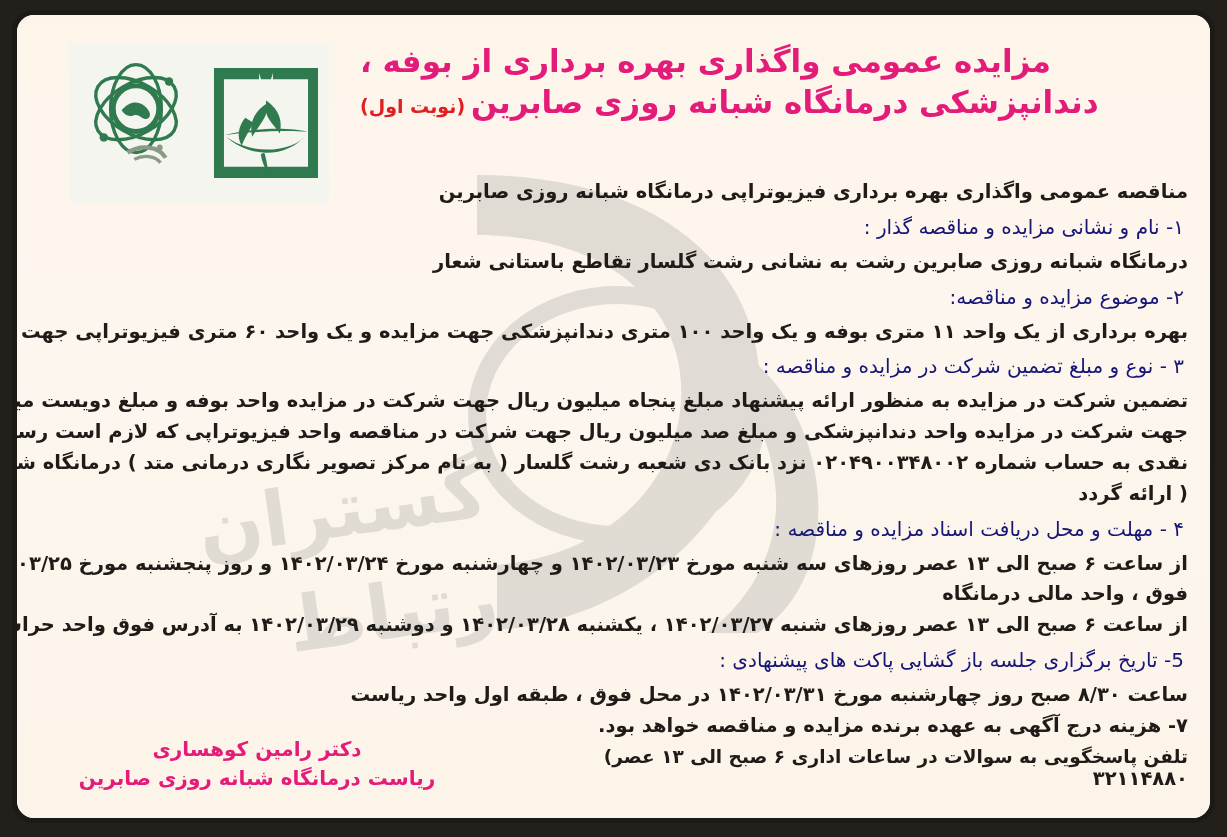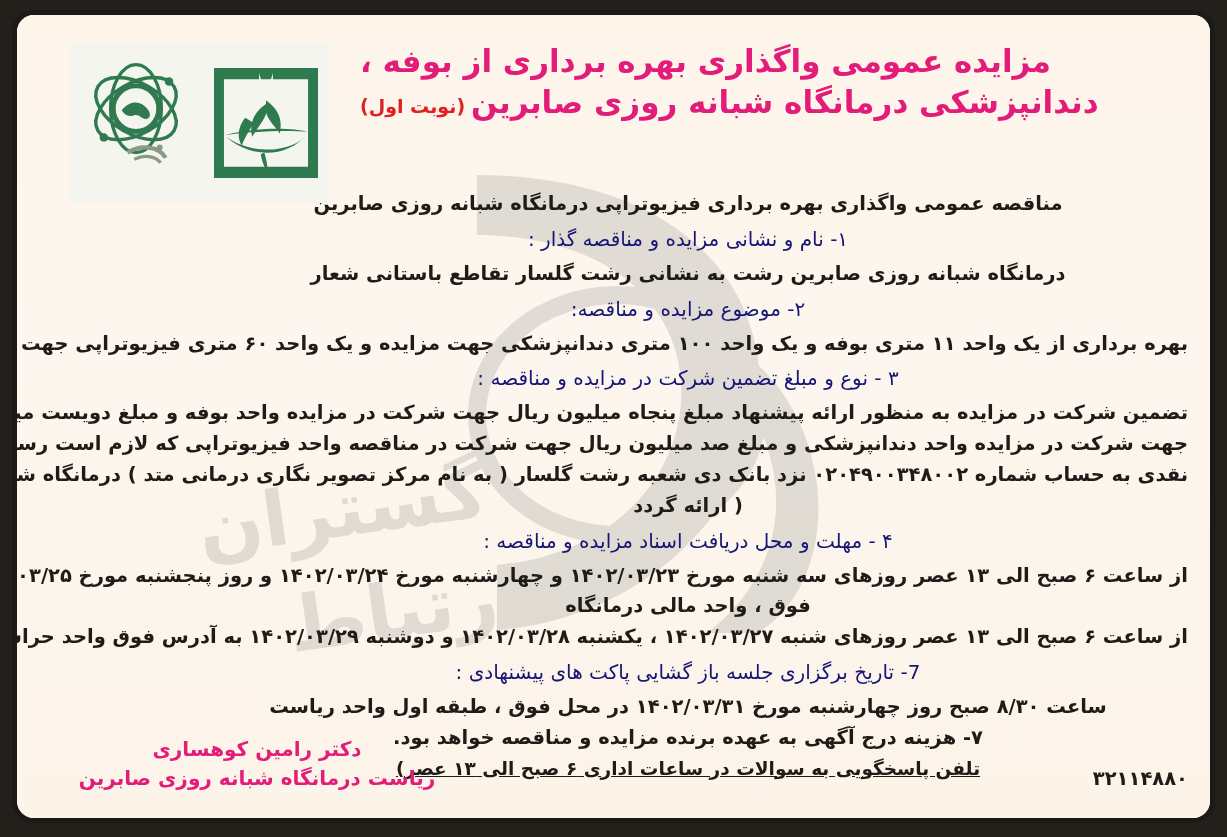--- a/index.html
+++ b/index.html
@@ -101,42 +101,42 @@
   .nobat{
     color:#e02020;
     font-size:19px;
     font-weight:bold;
     margin-right:6px;
   }
 
   
   .body-col{
     position:absolute;
-    right:22px;top:174px;
+    right:22px;top:162px;
     width:1000px;
     direction:rtl;
-    text-align:center;
+    text-align:right;
   }
   .ln{
     color:#1f1b18;
     font-size:19.5px;
     font-weight:bold;
     line-height:1.58;
     white-space:nowrap;
     margin:0;
   }
   .head{
     color:#161676;
     font-size:20px;
     font-weight:normal;
     line-height:1.55;
     margin:4px;
     white-space:nowrap;
   }
-  .small{font-size:18.5px;text-decoration:underline;}
+  .small{font-size:18.5px;}
 
   
   .signature{
     position:absolute;
     left:40px;bottom:26px;
     width:400px;
     text-align:center;
     direction:rtl;
     line-height:1.42;
   }
@@ -225,21 +225,21 @@
         <p class="ln">جهت شرکت در مزایده واحد دندانپزشکی و مبلغ صد میلیون ریال جهت شرکت در مناقصه واحد فیزیوتراپی که لازم است رسید واریز</p>
         <p class="ln">نقدی به حساب شماره ۰۲۰۴۹۰۰۳۴۸۰۰۲ نزد بانک دی شعبه رشت گلسار ( به نام مرکز تصویر نگاری درمانی متد ) درمانگاه شبانه صابرین</p>
         <p class="ln">( ارائه گردد</p>
 
         <p class="head">۴ - مهلت و محل دریافت اسناد مزایده و مناقصه :</p>
         <p class="ln">از ساعت ۶ صبح الی ۱۳ عصر روزهای سه شنبه مورخ ۱۴۰۲/۰۳/۲۳ و چهارشنبه مورخ ۱۴۰۲/۰۳/۲۴ و روز پنجشنبه مورخ ۱۴۰۲/۰۳/۲۵ به آدرس</p>
         <p class="ln">فوق ، واحد مالی درمانگاه</p>
 
         <p class="ln">از ساعت ۶ صبح الی ۱۳ عصر روزهای شنبه ۱۴۰۲/۰۳/۲۷ ، یکشنبه ۱۴۰۲/۰۳/۲۸ و دوشنبه ۱۴۰۲/۰۳/۲۹ به آدرس فوق واحد حراست درمانگاه</p>
 
-        <p class="head">7- تاریخ برگزاری جلسه باز گشایی پاکت های پیشنهادی :</p>
+        <p class="head">5- تاریخ برگزاری جلسه باز گشایی پاکت های پیشنهادی :</p>
         <p class="ln">ساعت ۸/۳۰ صبح روز چهارشنبه مورخ ۱۴۰۲/۰۳/۳۱ در محل فوق ، طبقه اول واحد ریاست</p>
 
         <p class="ln">۷- هزینه درج آگهی به عهده برنده مزایده و مناقصه خواهد بود.</p>
         <p class="ln small">تلفن پاسخگویی به سوالات در ساعات اداری ۶ صبح الی ۱۳ عصر)</p>
       </div>
 
       <div class="phone">۳۲۱۱۴۸۸۰</div>
 
       <div class="signature">
         <div class="sig-line">دکتر رامین کوهساری</div>

